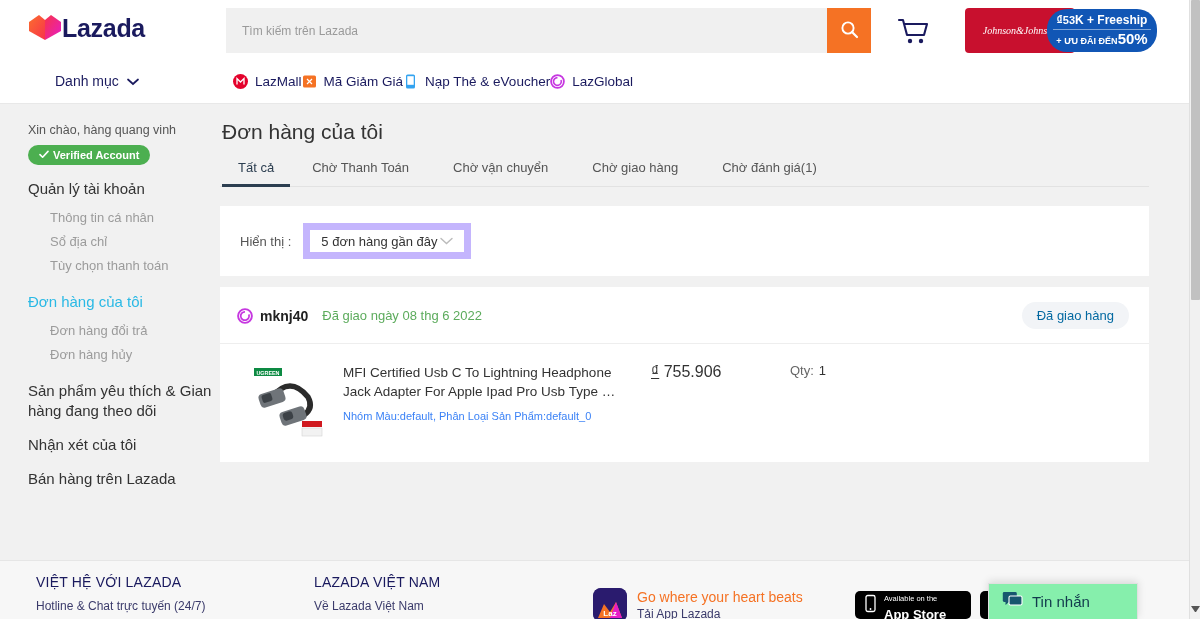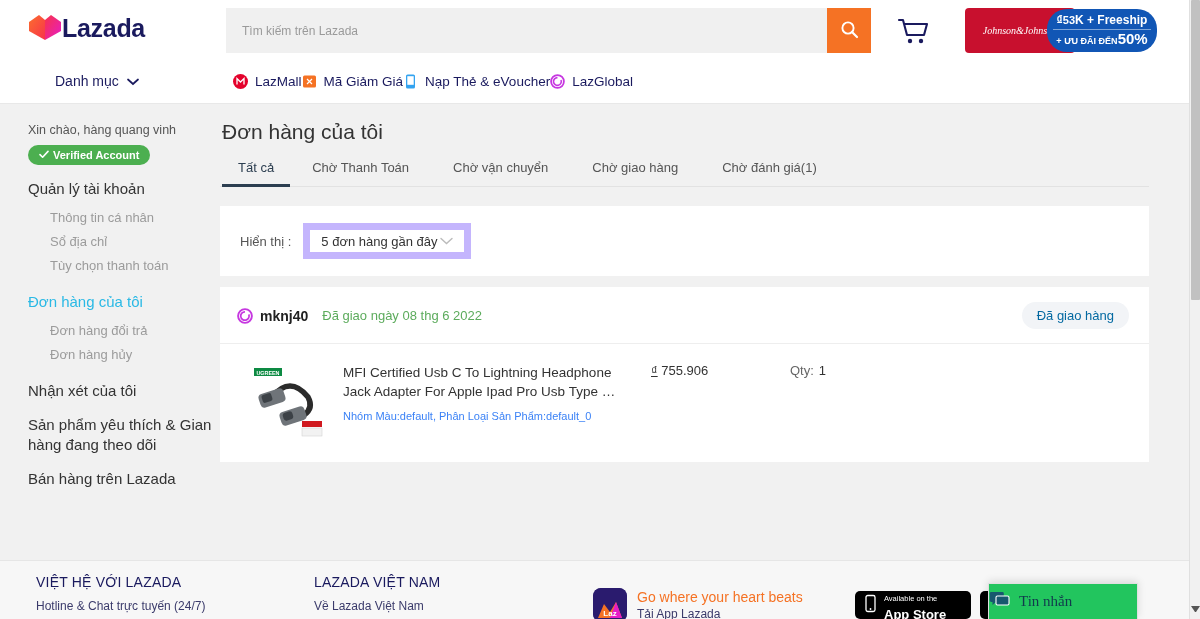--- a/index.html
+++ b/index.html
@@ -125,21 +125,21 @@
     font-size: 13px; border-radius: 14px; padding: 6px 15px;
   }
   .order-body { display: flex; align-items: flex-start; padding: 19px 20px 22px 30px; }
   .prod-thumb {
     width: 77px; height: 77px; flex: none; margin-right: 16px;
     background: #ffffff; position: relative; overflow: hidden;
   }
   .prod-info { width: 290px; }
   .prod-title { font-size: 13.5px; color: #333; line-height: 19px; }
   .prod-variant { font-size: 11px; color: #3b82f6; line-height: 19px; margin-top: 6px; }
-  .prod-price { width: 135px; font-size: 13px; color: #333; padding-left: 18px; white-space: nowrap; }
+  .prod-price { width: 135px; font-size: 16px; color: #333; padding-left: 18px; white-space: nowrap; }
   .prod-price u { text-decoration: underline; }
   .prod-qty { font-size: 13px; color: #666; padding-left: 22px; }
   .prod-qty b { color: #333; font-weight: normal; margin-left: 5px; }
 
   
   .footer {
     position: absolute; left: 0; top: 560px; width: 1189px; height: 59px;
     background: #f7f7f7; border-top: 1px solid #e6e6e6;
   }
   .f-col1 { position: absolute; left: 36px; top: 13px; }
@@ -157,23 +157,23 @@
     position: absolute; top: 591px; background: #000; border-radius: 5px;
     color: #fff; display: flex; align-items: center; padding: 4px 8px; gap: 6px;
   }
   .sb-ios { left: 855px; width: 116px; height: 28px; }
   .sb-gp  { left: 980px; width: 116px; height: 28px; }
   .sb-t1 { font-size: 7.5px; line-height: 8px; }
   .sb-t2 { font-size: 13px; font-weight: bold; line-height: 14px; }
 
   .chatwidget {
     position: absolute; left: 988px; top: 583px; width: 150px; height: 36px;
-    background: #22c55e; border: 1px solid #e0e0e0; border-bottom: none;
+    background: #86efac; border: 1px solid #e0e0e0; border-bottom: none;
     box-shadow: 0 -2px 8px rgba(0,0,0,0.12);
-    display: flex; align-items: center; gap: 9px;  font-family: Liberation Serif, serif;
+    display: flex; align-items: center; gap: 9px; padding-left: 13px;
   }
   .chat-label { font-size: 15px; color: #123a4d; }
 
   
   .scrollbar {
     position: absolute; right: 0; top: 0; width: 11px; height: 619px; background: #f1f1f1;
     border-left: 1px solid #e0e0e0;
   }
   .scroll-thumb {
     position: absolute; left: 1px; top: 0; width: 9px; height: 300px; background: #c1c1c1; border-radius: 1px;
@@ -318,25 +318,25 @@
       <div class="sb-sub">Tùy chọn thanh toán</div>
     </div>
 
     <div class="sb-group">
       <div class="sb-head active">Đơn hàng của tôi</div>
       <div class="sb-sub">Đơn hàng đổi trả</div>
       <div class="sb-sub">Đơn hàng hủy</div>
     </div>
 
     <div class="sb-group">
+      <div class="sb-head">Sản phẩm yêu thích &amp; Gian hàng đang theo dõi</div>
+    </div>
+
+    <div class="sb-group">
       <div class="sb-head">Nhận xét của tôi</div>
-    </div>
-
-    <div class="sb-group">
-      <div class="sb-head">Sản phẩm yêu thích &amp; Gian hàng đang theo dõi</div>
     </div>
 
     <div class="sb-group">
       <div class="sb-head">Bán hàng trên Lazada</div>
     </div>
   </div>
 
   <div class="main">
     <div class="page-title">Đơn hàng của tôi</div>
 

